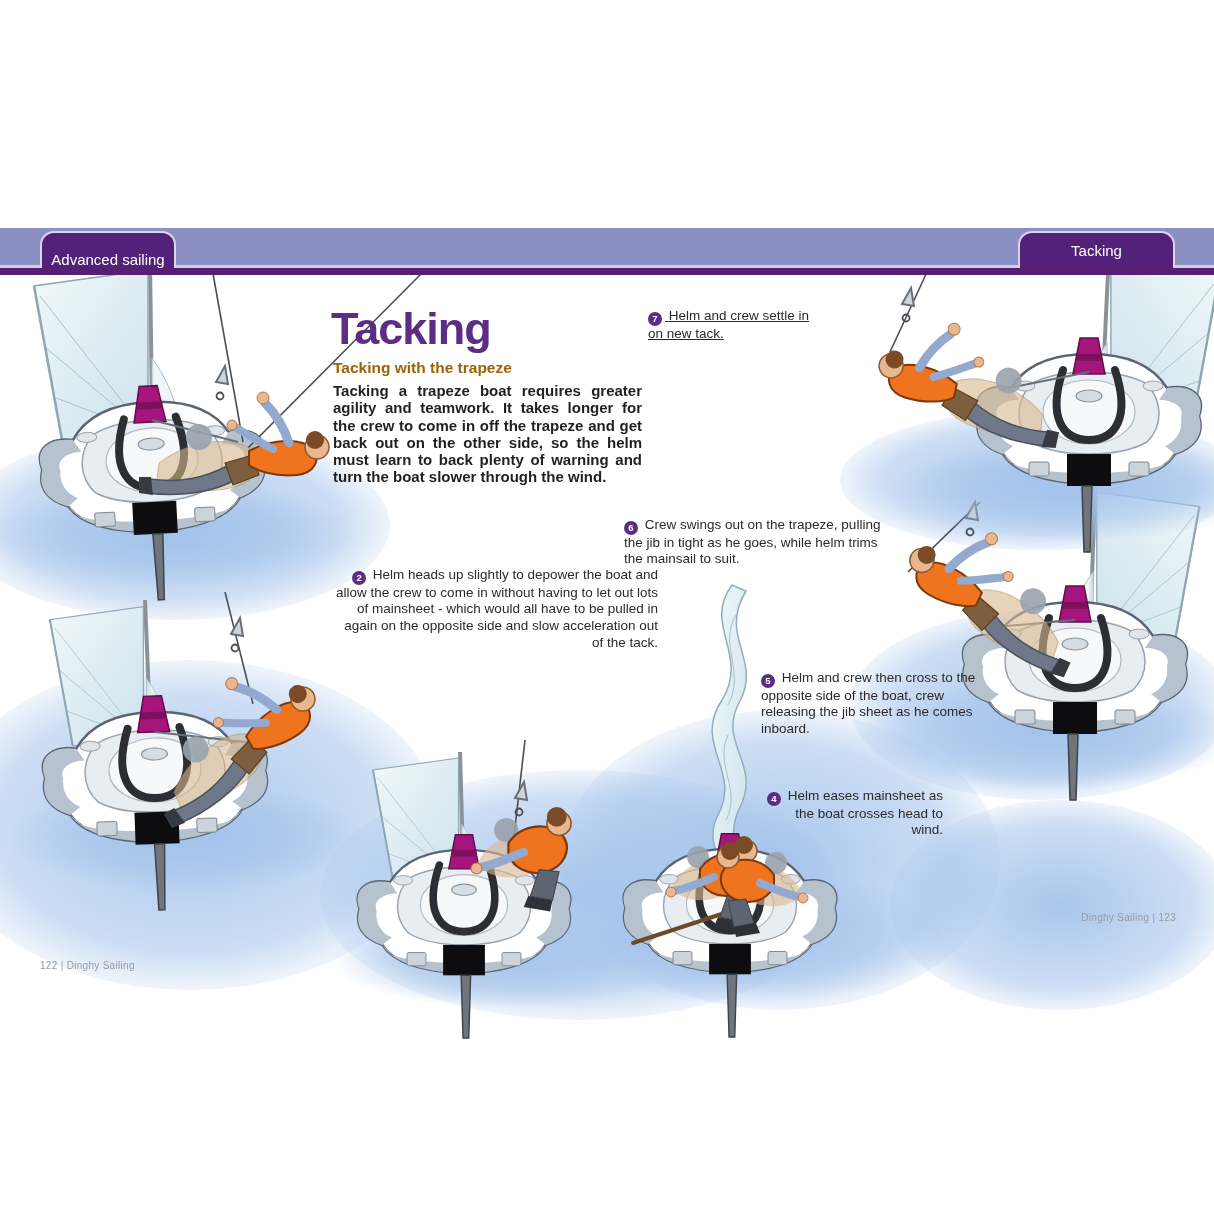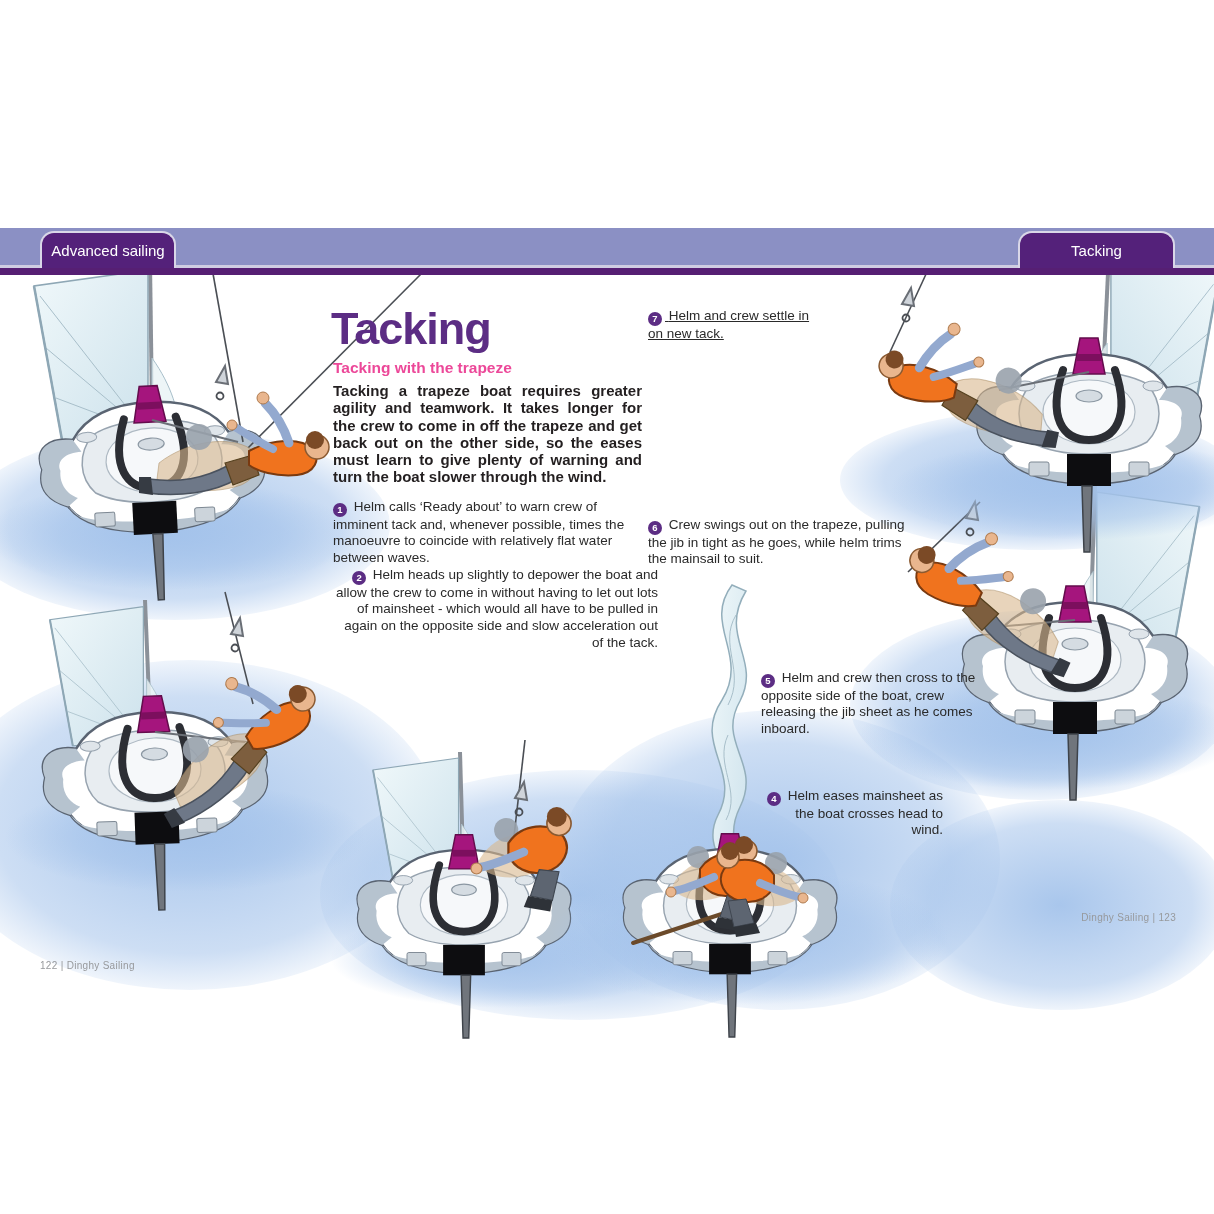--- a/index.html
+++ b/index.html
@@ -5,40 +5,40 @@
   html,body{margin:0;padding:0;background:#ffffff;}
   .page{position:relative;width:1214px;height:1214px;background:#ffffff;overflow:hidden;
         font-family:"Liberation Sans",sans-serif;color:#2a2a2a;}
   
   .band{position:absolute;left:0;top:228px;width:1214px;height:37px;background:#8b90c4;z-index:3;}
   .band-strip{position:absolute;left:0;top:265px;width:1214px;height:3px;background:#cfcde2;z-index:3;}
   .band-rule{position:absolute;left:0;top:268px;width:1214px;height:7px;background:#561f73;z-index:3;}
   .tab{position:absolute;top:231px;height:37px;background:#54217a;border:2px solid #d9d7e8;border-bottom:none;
        border-radius:14px 14px 0 0;box-sizing:border-box;display:flex;align-items:center;justify-content:center;
        color:#ffffff;font-size:15px;z-index:4;}
-  .tab-left{left:40px;width:136px;}
+  .tab-left{left:40px;width:136px;align-items:flex-end;}
   .tab-right{left:1018px;width:157px;}
   
   .wash{position:absolute;z-index:0;border-radius:50%;}
   .wash div{width:100%;height:100%;border-radius:50%;
     background:radial-gradient(ellipse at center,rgba(164,195,235,0.95) 0%,rgba(164,195,235,0.55) 55%,rgba(164,195,235,0) 78%);}
   
   .txt{position:absolute;z-index:2;}
   .title{left:331px;top:303px;font-size:45px;font-weight:bold;color:#5c2d84;letter-spacing:-1px;}
-  .subhead{left:333px;top:359px;font-size:15.5px;font-weight:bold;color:#ec4899;}
+  .subhead{left:333px;top:359px;font-size:15.5px;font-weight:bold;color:#a16207;}
   .intro{left:333px;top:382px;width:309px;font-size:15px;font-weight:bold;color:#231f20;
          line-height:1.15;text-align:justify;}
   .step{font-size:13.5px;line-height:1.23;color:#2a2a2a;}
   .bullet{display:inline-flex;width:14px;height:14px;border-radius:50%;background:#5c2d84;color:#fff;
           font-size:9.5px;font-weight:bold;align-items:center;justify-content:center;vertical-align:-2px;margin-right:3px;}
   .step1{left:333px;top:499px;width:292px;}
   .step2{left:333px;top:567px;width:325px;}
   .step3{left:50px;top:866px;width:312px;}
   .step7{left:648px;top:308px;width:172px;text-decoration:underline;}
-  .step6{left:648px;top:517px;width:262px;}
+  .step6{left:624px;top:517px;width:262px;}
   .step5{left:761px;top:670px;width:222px;}
   .step4{left:761px;top:788px;width:182px;}
   .footer{position:absolute;z-index:2;font-size:10px;color:#97999c;letter-spacing:0.3px;}
   .footer-left{left:40px;top:960px;}
   .footer-right{right:38px;top:912px;}
   
   .scene{position:absolute;z-index:1;overflow:visible;}
 </style>
 </head>
 <body>
@@ -227,26 +227,22 @@
     </g>
     <line x1="137" y1="0" x2="100" y2="80" stroke="#4a4e54" stroke-width="1.6"></line>
     <use href="#handleG" transform="translate(112,32)"></use>
     <g transform="translate(424,0) scale(-1,1)">
       <use href="#crewOutG" transform="translate(215,125) rotate(-12)"></use>
     </g>
   </svg>
 
   <h1 class="txt title" style="margin:0;">Tacking</h1>
   <div class="txt subhead">Tacking with the trapeze</div>
-  <p class="txt intro" style="margin:0;">Tacking a trapeze boat requires greater agility and teamwork. It takes longer for the crew to come in off the trapeze and get back out on the other side, so the eases must learn to give plenty of warning and turn the boat slower through the wind.</p>
-
-  <p class="txt step step1" style="margin:0;">
-    <span class="bullet">1</span>
-    <span>Helm calls ‘Ready about’ to warn crew of imminent tack and, whenever possible, times the manoeuvre to coincide with relatively flat water between waves.</span>
-  </p>
+  <p class="txt intro" style="margin:0;">Tacking a trapeze boat requires greater agility and teamwork. It takes longer for the crew to come in off the trapeze and get back out on the other side, so the helm must learn to back plenty of warning and turn the boat slower through the wind.</p>
+
   <p class="txt step step2" style="margin:0;text-align:right;">
     <span class="bullet">2</span>
     <span>Helm heads up slightly to depower the boat and allow the crew to come in without having to let out lots of mainsheet - which would all have to be pulled in again on the opposite side and slow acceleration out of the tack.</span>
   </p>
   <p class="txt step step4" style="margin:0;text-align:right;">
     <span class="bullet">4</span>
     <span>Helm eases mainsheet as the boat crosses head to wind.</span>
   </p>
   <p class="txt step step5" style="margin:0;">
     <span class="bullet">5</span>

